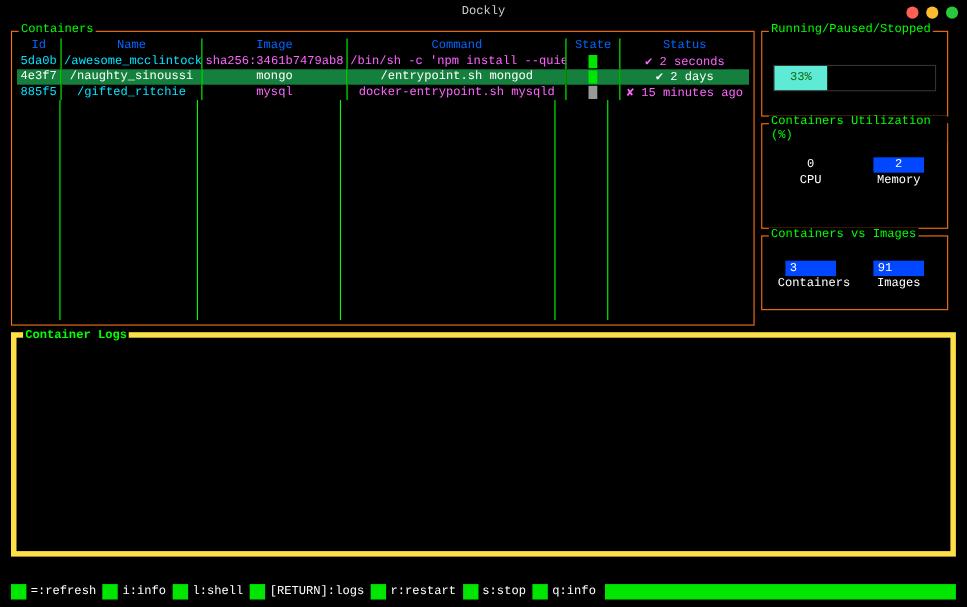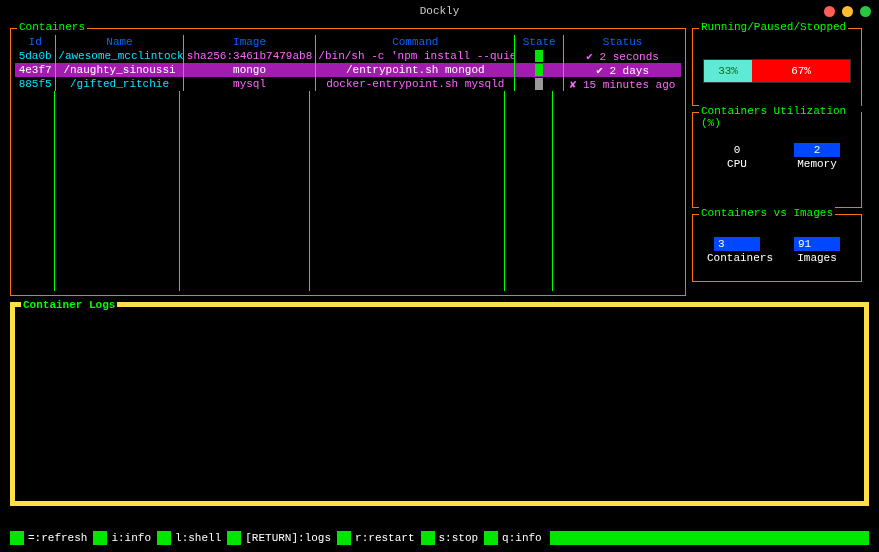--- a/index.html
+++ b/index.html
@@ -79,21 +79,21 @@
     table.ct th { color: #0066ff; font-weight: normal; }
     col.c-id { width: 40px; }
     col.c-name { width: 125px; }
     col.c-image { width: 130px; }
     col.c-command { width: 195px; }
     col.c-state { width: 48px; }
     col.c-status { width: 115px; }
 
     td.cyan { color: #00e5ff; }
     td.magenta { color: #ff66ff; }
-    tr.sel td { background: #a21caf; color: #fff; }
+    tr.sel td { background: #15803d; color: #fff; }
     tr.sel td.cyan, tr.sel td.magenta { color: #fff; }
 
     .state-ind {
       display: inline-block;
       width: 8px;
       height: 12px;
       vertical-align: middle;
     }
     .state-run { background: #00e600; }
     .state-exit { background: #999; }
@@ -244,21 +244,20 @@
       <div class="col-line" style="width:48px"></div>
       <div style="flex:1"></div>
     </div>
   </div>
 
   <div class="side-col">
     <div class="panel rps-panel">
       <span class="panel-label">Running/Paused/Stopped</span>
       <div class="rps-bar">
         <div class="rps-seg rps-green" style="width:33%">33%</div>
-        <div class="rps-seg rps-red" style="width:67%">67%</div>
       </div>
     </div>
 
     <div class="panel util-panel">
       <span class="panel-label">Containers Utilization (%)</span>
       <div class="mini-bars">
         <div class="mini-bar">
           <div class="mb-block" style="background:#000;width:46px">0</div>
           <div class="mb-label">CPU</div>
         </div>

